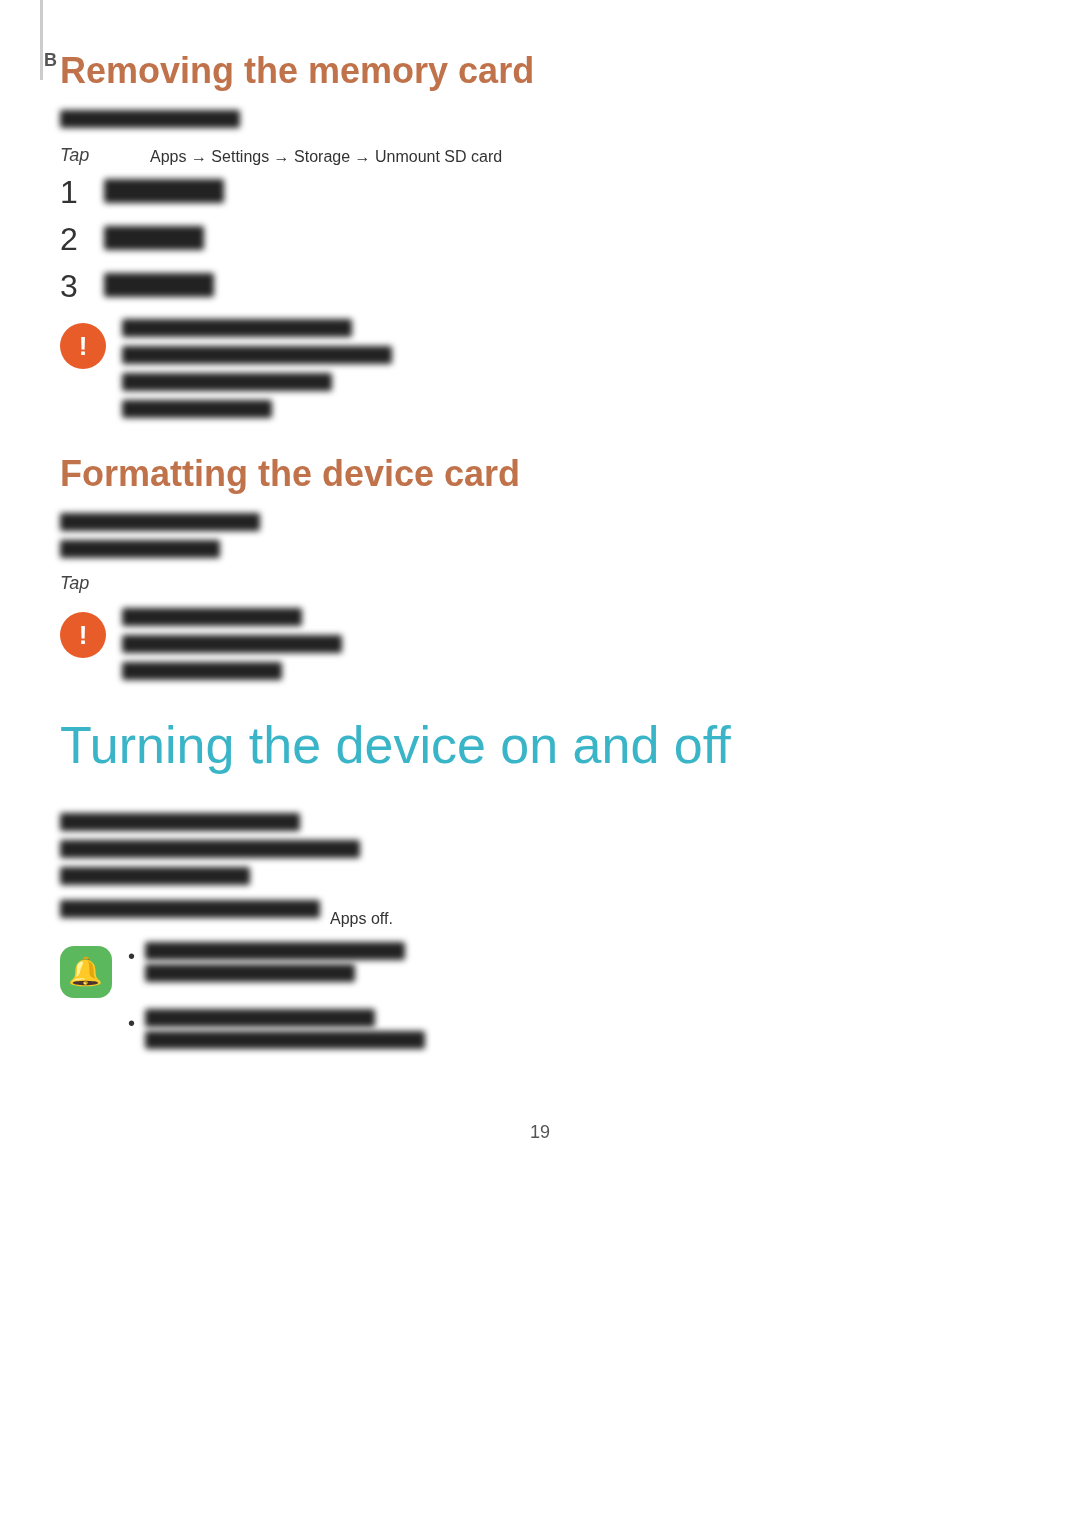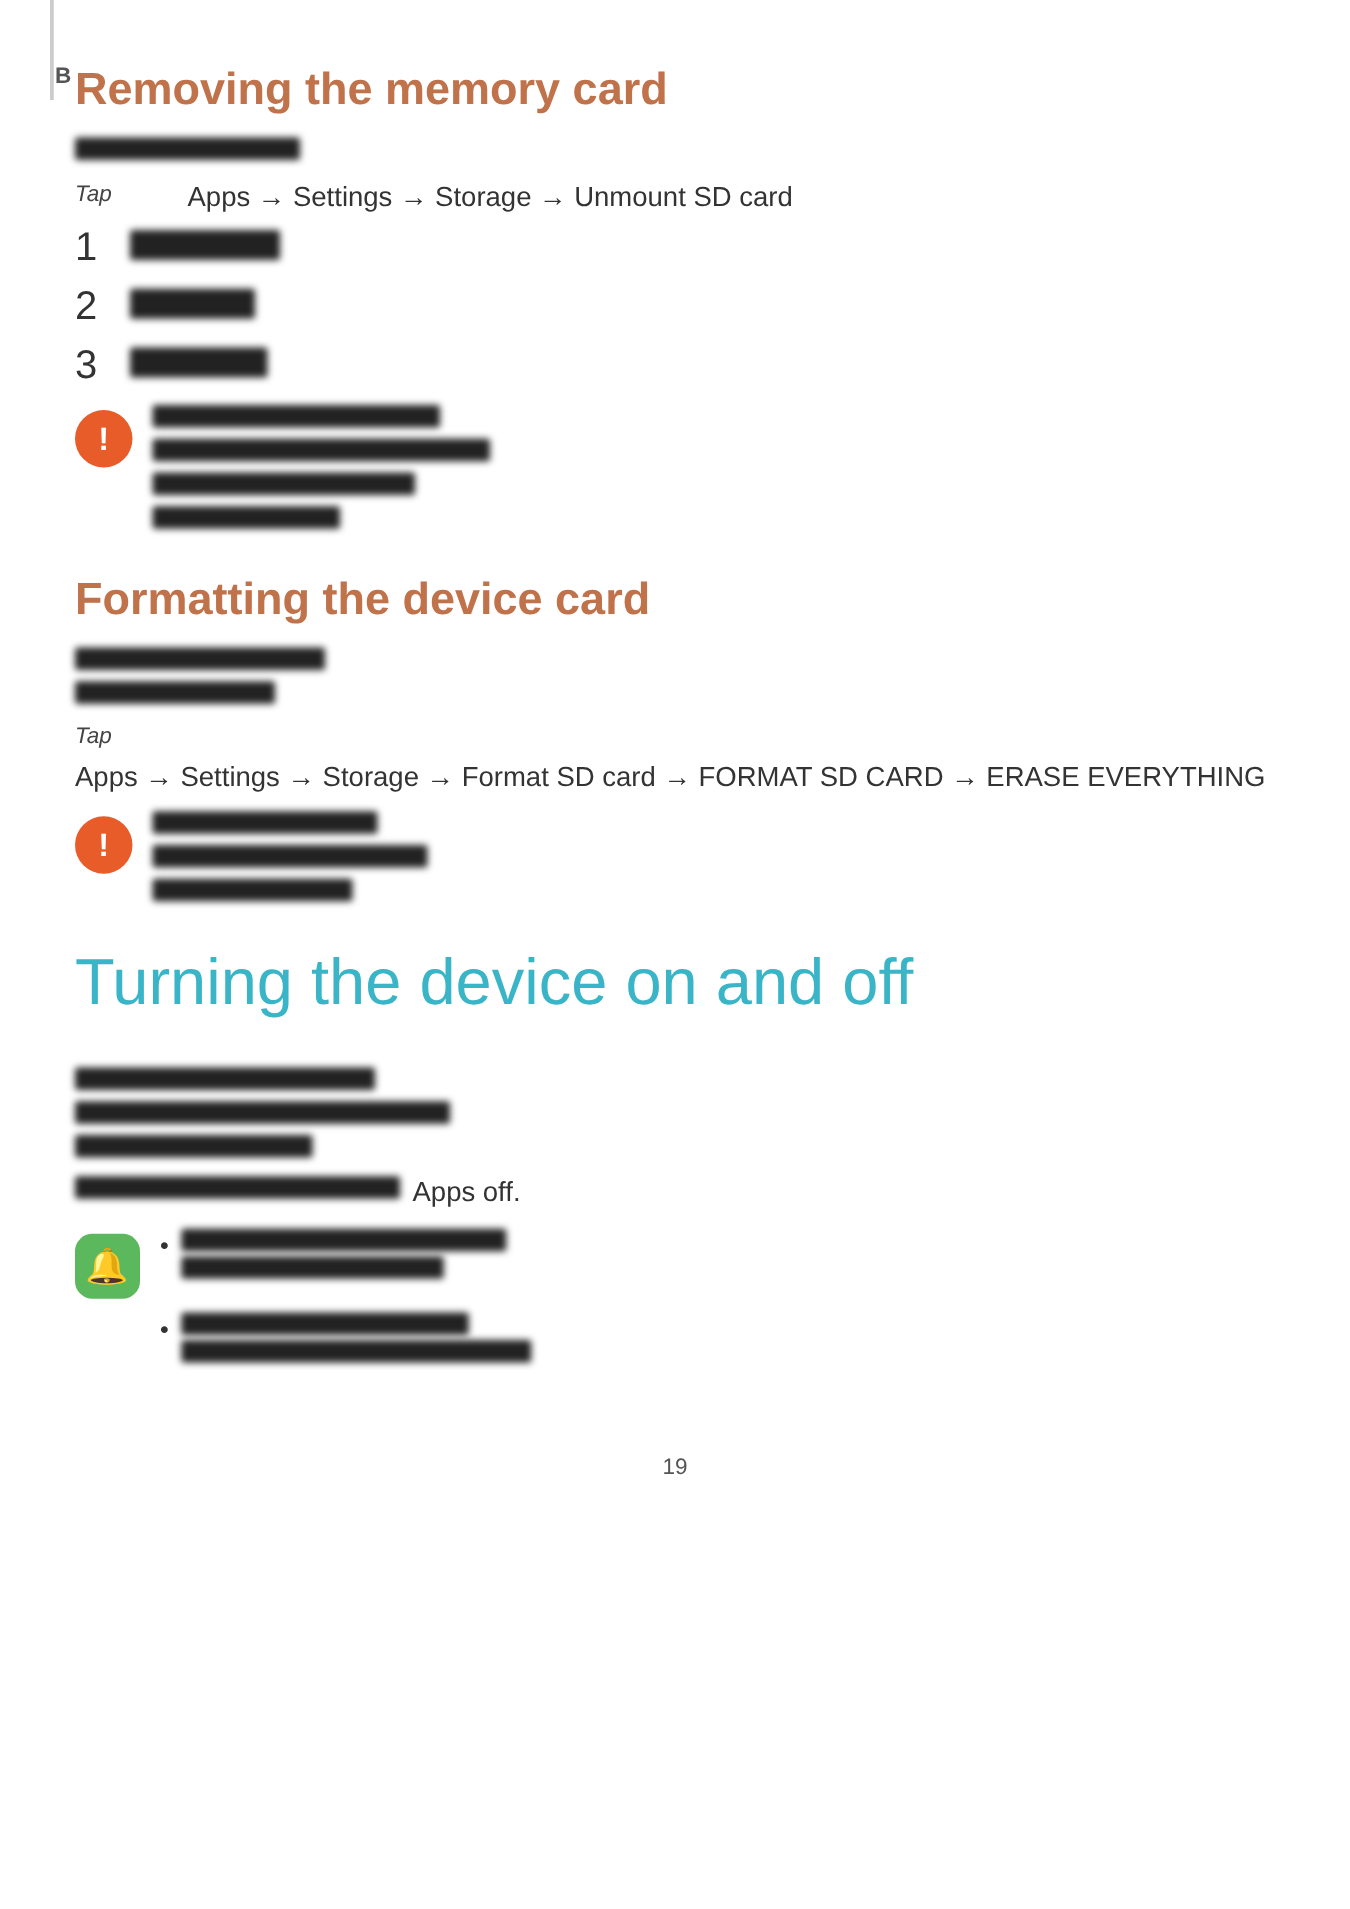--- a/index.html
+++ b/index.html
@@ -139,33 +139,33 @@
       color: #333;
     }
     .description-blurred {
       display: flex;
       flex-direction: column;
       gap: 4px;
       margin-bottom: 12px;
     }
     .path-row {
       display: flex;
-      align-items: flex-start;
+      align-items: flex-end;
       margin-bottom: 8px;
       gap: 10px;
       flex-wrap: wrap;
     }
     .path-label {
       font-size: 18px;
       color: #444;
       font-style: italic;
       min-width: 80px;
     }
     .path-value {
-      font-size: 22px;
+      font-size: 16px;
       color: #333;
     }
     .page-number {
       text-align: center;
       font-size: 18px;
       color: #555;
       margin-top: 60px;
     }
     .section-divider {
       margin: 30px 0 20px 0;
@@ -222,21 +222,20 @@
 <div class="section-divider"></div>
 <h2 class="section-title">Formatting the device card</h2>
 
 <div class="sub-desc">
   <span class="blurred-line" style="width:200px;"></span>
   <span class="blurred-line" style="width:160px;"></span>
 </div>
 
 <div class="path-row">
   <span class="path-label">Tap</span>
-  <span class="path-value">Apps → Settings → Storage → Format SD card → FORMAT SD CARD → ERASE EVERYTHING</span>
 </div>
 
 <div class="warning-box">
   <div class="warning-icon">
     <span class="warning-icon-inner">!</span>
   </div>
   <div class="warning-text-block">
     <span class="blurred-line" style="width:180px;"></span>
     <span class="blurred-line" style="width:220px;"></span>
     <span class="blurred-line" style="width:160px;"></span>

